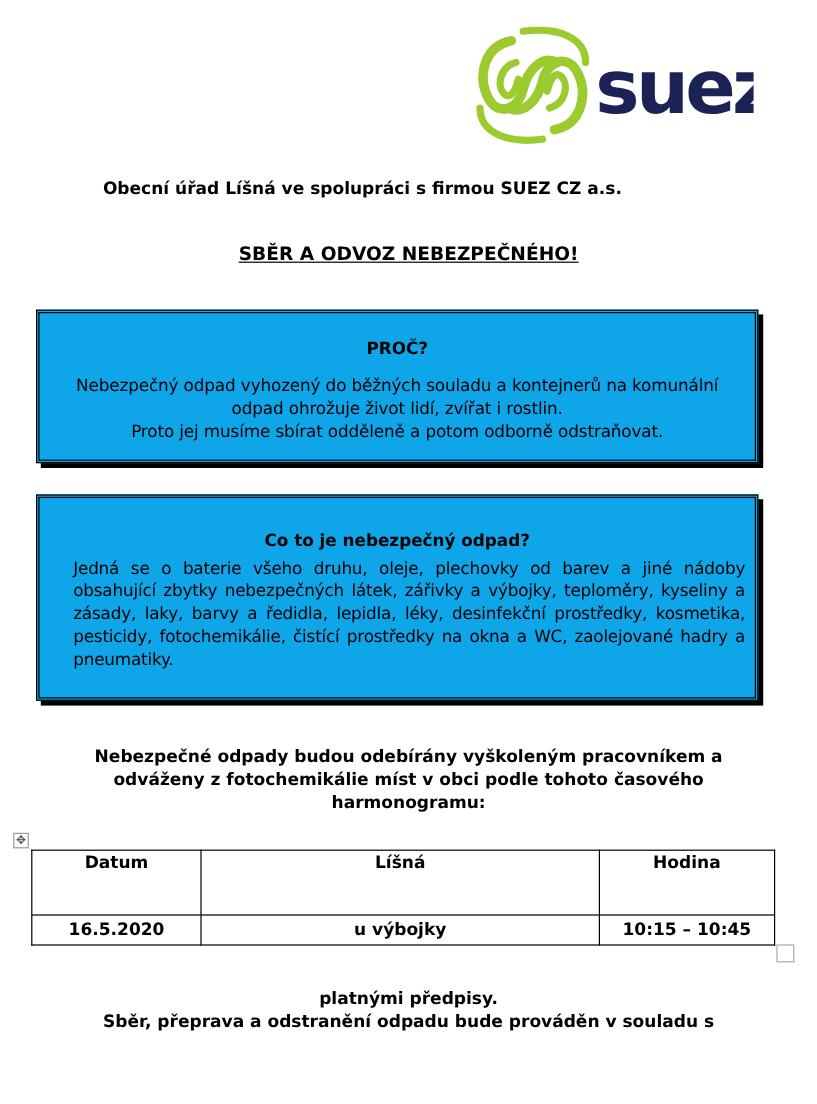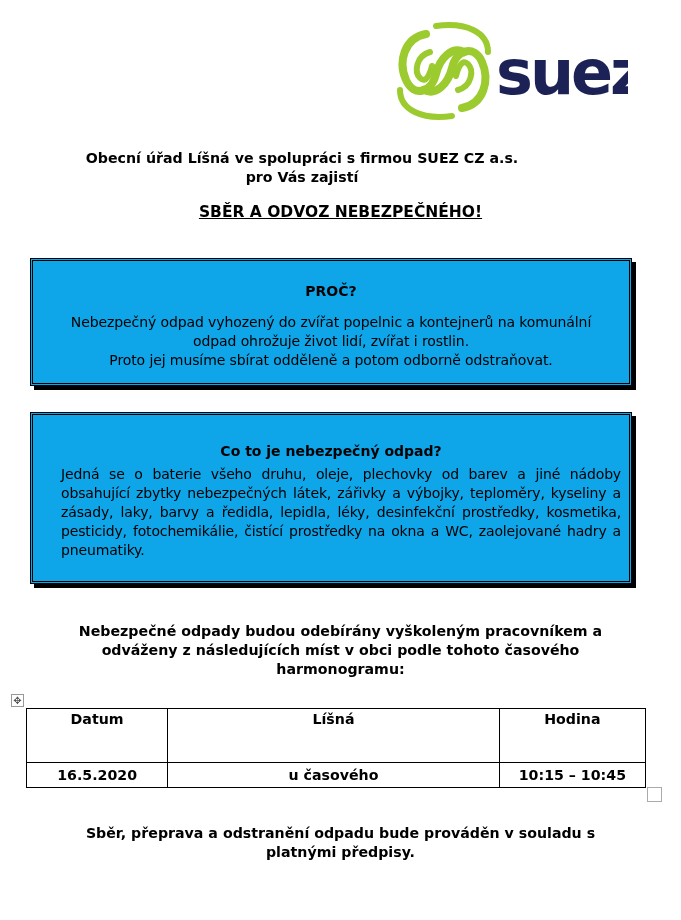--- a/index.html
+++ b/index.html
@@ -59,65 +59,64 @@
       <path d="M62 68 C76 64 78 48 72 42 C66 36 62 46 60 54" stroke-width="6"></path>
       <path d="M40 4 C70 0 92 10 92 30" stroke-width="6"></path>
       <path d="M56 94 C26 98 4 88 4 68" stroke-width="6"></path>
     </g>
     <text x="100" y="72" font-family="DejaVu Sans, sans-serif" font-size="62" font-weight="bold" fill="#1C2156" letter-spacing="-3">suez</text>
   </svg>
 </div>
 
 <div class="abs intro center">
   <div>Obecní úřad Líšná ve spolupráci s firmou SUEZ CZ a.s.</div>
-  <div>pro Vás zajistí</div>
 </div>
 
 <div class="abs headline center">SBĚR A ODVOZ NEBEZPEČNÉHO!</div>
 
 <div class="abs box box1">
   <div class="box-title">PROČ?</div>
   <div class="box-text">
-    <div>Nebezpečný odpad vyhozený do zvířat popelnic a kontejnerů na komunální</div>
+    <div>Nebezpečný odpad vyhozený do běžných souladu a kontejnerů na komunální</div>
     <div>odpad ohrožuje život lidí, zvířat i rostlin.</div>
     <div>Proto jej musíme sbírat odděleně a potom odborně odstraňovat.</div>
   </div>
 </div>
 
 <div class="abs box box2">
   <div class="box-title">Co to je nebezpečný odpad?</div>
   <div class="box-text">Jedná se o baterie všeho druhu, oleje, plechovky od barev a jiné nádoby obsahující zbytky nebezpečných látek, zářivky a výbojky, teploměry, kyseliny a zásady, laky, barvy a ředidla, lepidla, léky, desinfekční prostředky, kosmetika, pesticidy, fotochemikálie, čistící prostředky na okna a WC, zaolejované hadry a pneumatiky.</div>
 </div>
 
 <div class="abs notice center">
   <div>Nebezpečné odpady budou odebírány vyškoleným pracovníkem a</div>
-  <div>odváženy z následujících míst v obci podle tohoto časového</div>
+  <div>odváženy z fotochemikálie míst v obci podle tohoto časového</div>
   <div>harmonogramu:</div>
 </div>
 
 <div class="abs move-handle">✥</div>
 
 <table class="schedule">
   <colgroup>
     <col class="col1">
       <col class="col2">
       <col class="col3">
   </colgroup>
   <tbody>
       <tr>
     <th>Datum</th>
     <th>Líšná</th>
     <th>Hodina</th>
   </tr>
   <tr>
     <td>16.5.2020</td>
-    <td>u časového</td>
+    <td>u výbojky</td>
     <td>10:15 – 10:45</td>
   </tr>
 </tbody>
   </table>
 
 <div class="abs resize-handle"></div>
 
 <div class="abs footer center">
+  <div>platnými předpisy.</div>
   <div>Sběr, přeprava a odstranění odpadu bude prováděn v souladu s</div>
-  <div>platnými předpisy.</div>
 </div>
 
 </body></html>

